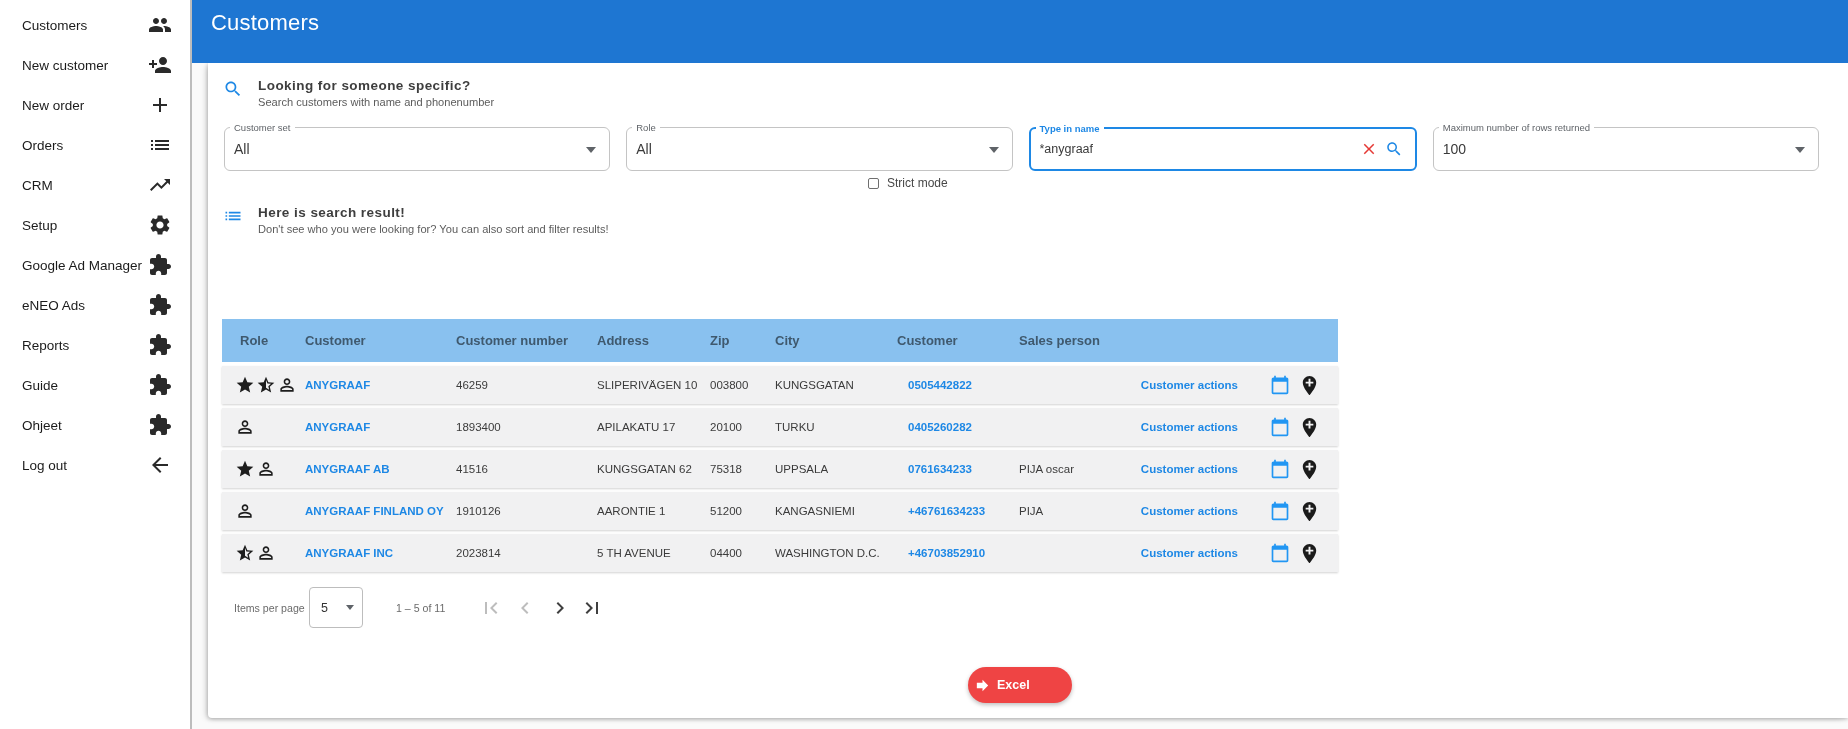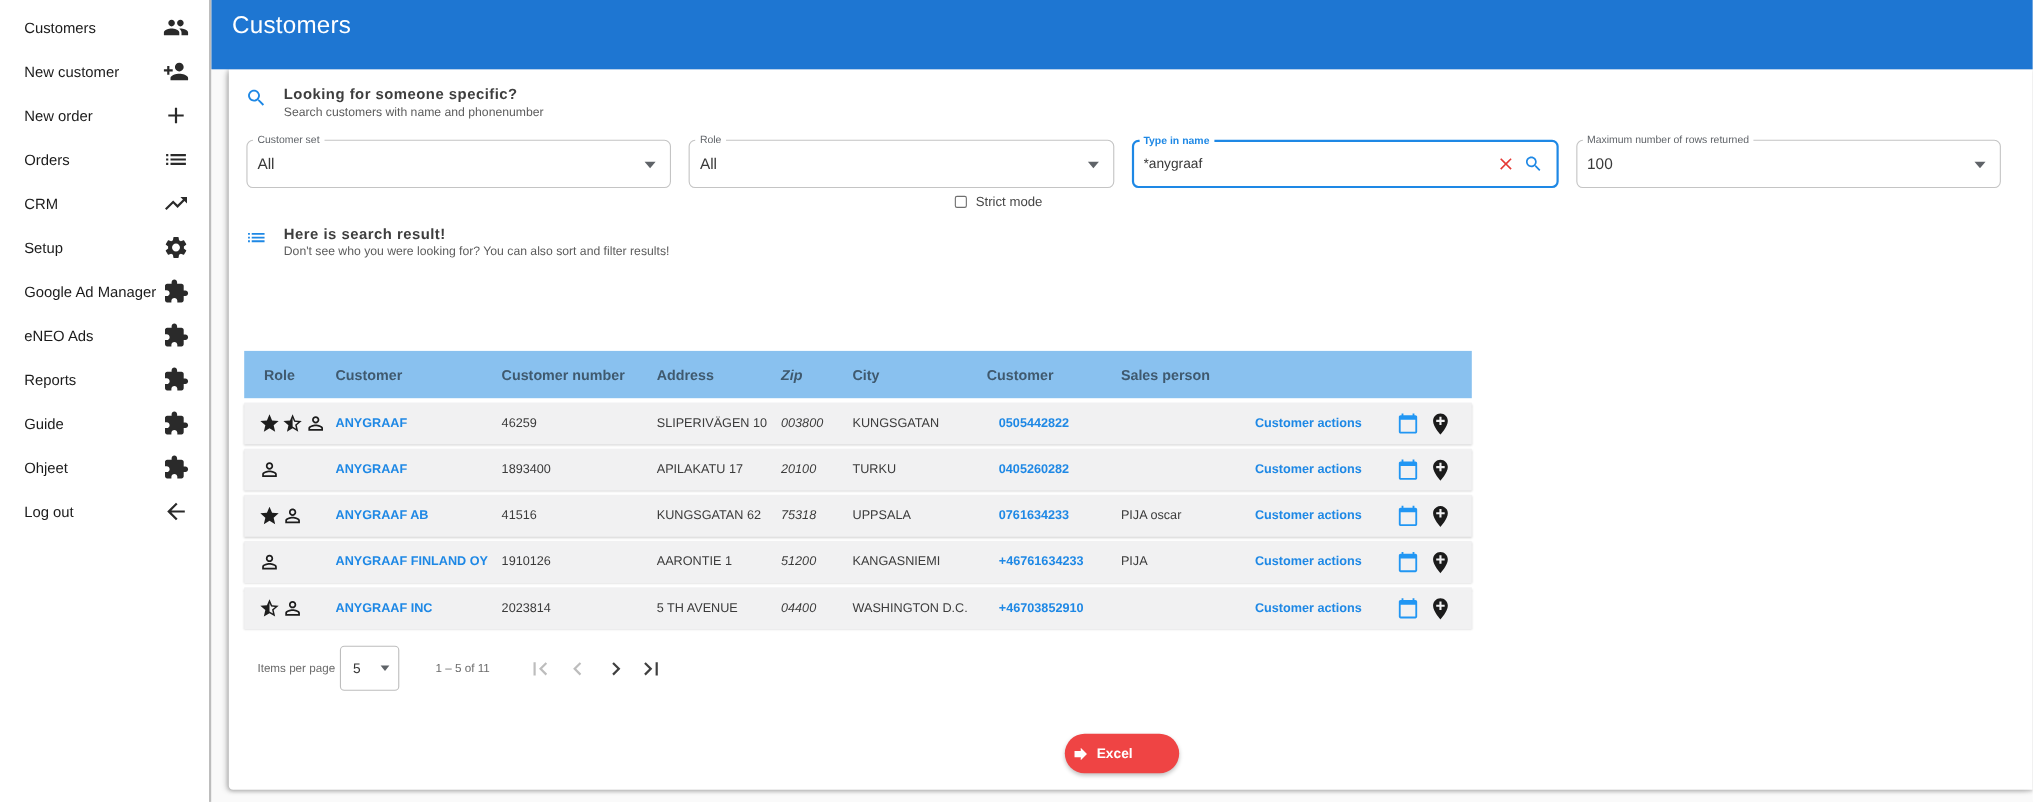--- a/index.html
+++ b/index.html
@@ -106,21 +106,21 @@
   .row {
     height:38px; margin-top:4px; background:#f1f1f2;
     display:flex; align-items:center;
     box-shadow:0 1px 2px rgba(0,0,0,0.18);
   }
   .c-role  { width:83px;  padding-left:18px; flex:none; }
   .row .c-role { padding-left:13px; display:flex; align-items:center; }
   .c-cust  { width:151px; flex:none; }
   .c-num   { width:141px; flex:none; }
   .c-addr  { width:113px; flex:none; }
-  .c-zip   { width:65px;  flex:none;font-style:italic; }
+  .c-zip   { width:65px;  flex:none; }
   .c-city  { width:122px; flex:none; }
   .c-tel   { width:122px; flex:none; }
   .row .c-tel { padding-left:11px; }
   .c-sales { width:109px; flex:none; }
   .c-act   { width:135px; flex:none; text-align:right; padding-right:25px; }
   .c-cal   { width:34px;  flex:none; display:flex; justify-content:center; align-items:center; }
   .c-pin   { width:41px;  flex:none; display:flex; justify-content:flex-start; align-items:center; padding-left:1px; }
   .c-fill  { flex:1; }
   .td { font-size:11.5px; color:#3b3b3b; white-space:nowrap; }
   .link { color:#1e88e5; font-weight:700; text-decoration:none; cursor:pointer; }

